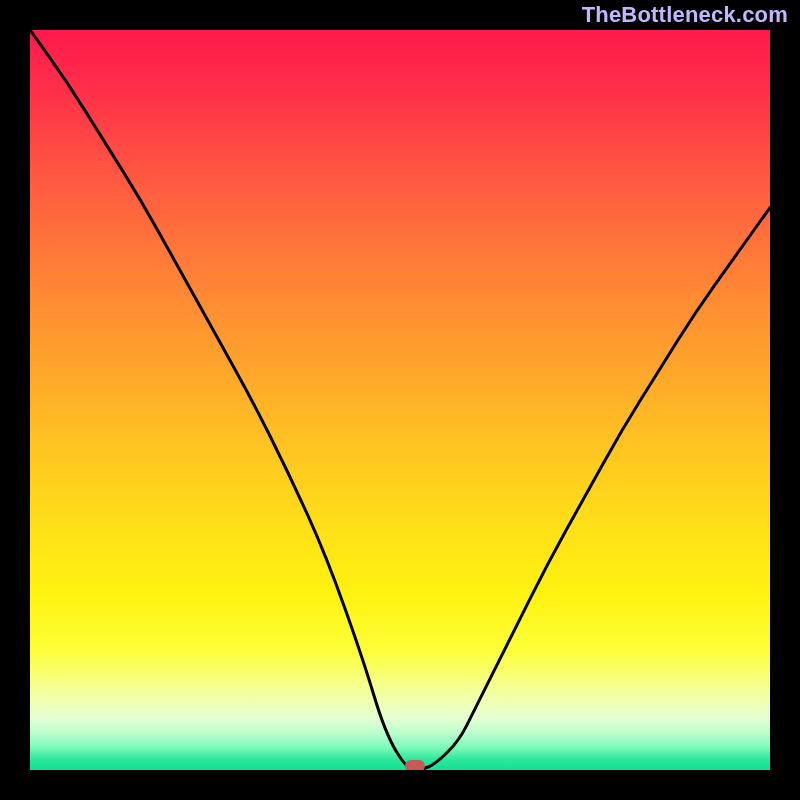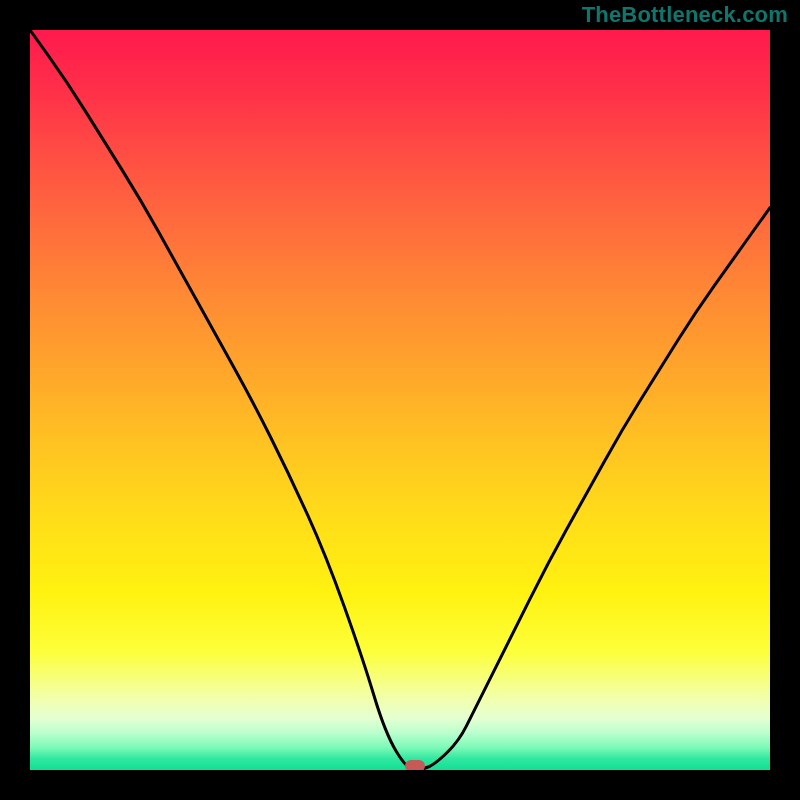--- a/index.html
+++ b/index.html
@@ -14,21 +14,21 @@
   .frame {
     position: relative;
     width: 800px;
     height: 800px;
     background: #000;
   }
   .watermark {
     position: absolute;
     top: 2px;
     right: 12px;
-    color: #0f766e;
+    color: #c4b5fd;
     font-size: 22px;
     font-weight: 600;
     letter-spacing: 0.2px;
     z-index: 50;
   }
   .plot {
     position: absolute;
     left: 30px;
     top: 30px;
     width: 740px;

